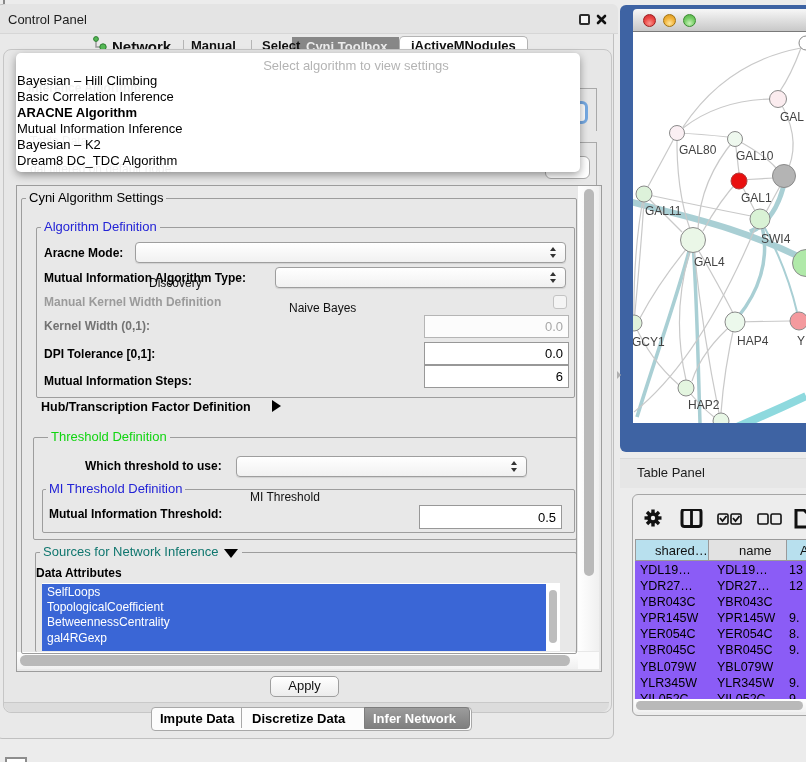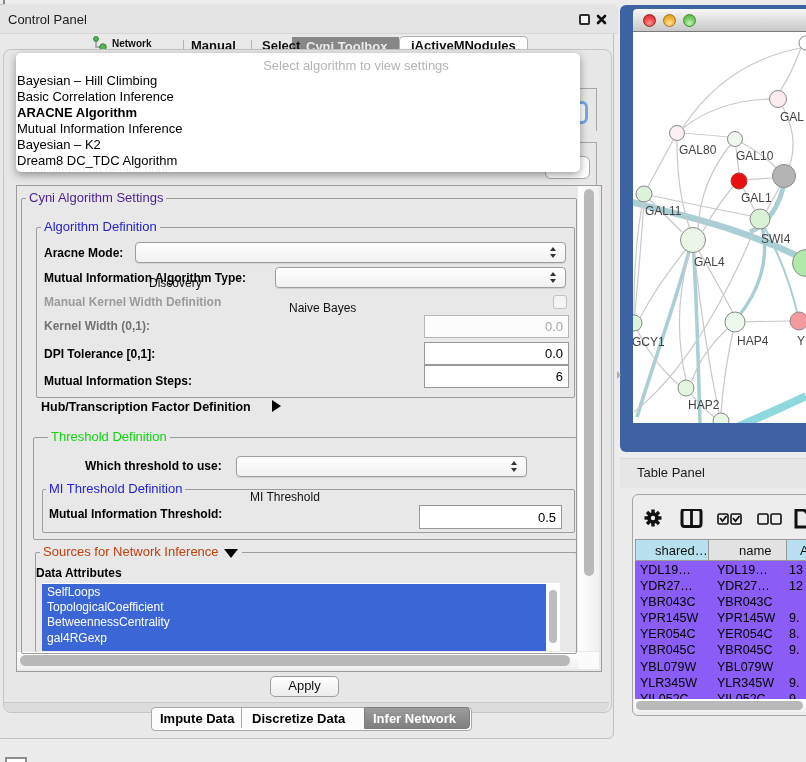--- a/index.html
+++ b/index.html
@@ -36,21 +36,21 @@
   <path d="M2 2 L9 9 M9 2 L2 9" stroke="#111" stroke-width="2.6" stroke-linecap="round"></path>
 </svg>
 
 <div class="a" style="left:292px;top:37px;width:107px;height:20px;background:#878787;"></div>
 <div class="a" style="left:399px;top:36px;width:127px;height:22px;background:#fff;border:1px solid #b4b4b4;border-bottom:none;border-radius:5px 5px 0 0;"></div>
 <svg class="a" style="left:93px;top:36px" width="16" height="15" viewBox="0 0 16 15">
   <path d="M3 4 L3 11 L8 11" stroke="#9a9a9a" stroke-width="1.5" fill="none"></path>
   <circle cx="3" cy="3" r="2.4" fill="#55b955" stroke="#2e7d32" stroke-width="1"></circle>
   <circle cx="10" cy="11" r="3.2" fill="#55b955" stroke="#2e7d32" stroke-width="1"></circle>
 </svg>
-<div class="lb" style="left:112px;top:38px;font-size:10px;color:#111;">Network</div>
+<div class="lb" style="left:112px;top:38px;font-size:15px;color:#111;">Network</div>
 <div class="lb" style="left:191px;top:38px;font-size:13px;color:#111;">Manual</div>
 <div class="lb" style="left:262px;top:38px;font-size:13px;color:#111;">Select</div>
 <div class="lb" style="left:306px;top:39px;font-size:13px;color:#ececec;">Cyni Toolbox</div>
 <div class="lb" style="left:411px;top:38px;font-size:13px;color:#111;">jActiveMNodules</div>
 <div class="a" style="left:183px;top:40px;width:1px;height:14px;background:#b5b5b5;"></div>
 <div class="a" style="left:251px;top:40px;width:1px;height:14px;background:#b5b5b5;"></div>
 
 <div class="a" style="left:3px;top:49px;width:607px;height:662px;background:#e7e7e7;
      border:1px solid #c6c6c6;border-radius:8px;"></div>
 <div class="a" style="left:4px;top:702px;width:605px;height:9px;background:#dcdcdc;border-radius:0 0 8px 8px;border-top:1px solid #c9c9c9;"></div>
@@ -63,21 +63,21 @@
 <div class="a" style="left:16px;top:185px;width:584px;height:485px;background:#e8e8e8;border:1px solid #9c9c9c;"></div>
 
 <div class="a" style="left:578px;top:186px;width:21px;height:465px;background:linear-gradient(90deg,#ffffff,#f0f0f0);"></div>
 <div class="a" style="left:584px;top:189px;width:10px;height:387px;background:#b9b9b9;border-radius:5px;"></div>
 
 <div class="a" style="left:17px;top:652px;width:561px;height:17px;background:linear-gradient(#ffffff,#f0f0f0);"></div>
 <div class="a" style="left:20px;top:655px;width:550px;height:11px;background:#b9b9b9;border-radius:6px;"></div>
 <div class="a" style="left:578px;top:652px;width:21px;height:17px;background:#fbfbfb;"></div>
 
 <div class="grp" style="left:21px;top:198px;width:554px;height:454px;"></div>
-<div class="gt" style="left:26px;top:190px;color:#4c1d95;">Cyni Algorithm Settings</div>
+<div class="gt" style="left:26px;top:190px;color:#000000;">Cyni Algorithm Settings</div>
 
 <div class="grp" style="left:36px;top:227px;width:537px;height:169px;"></div>
 <div class="gt" style="left:41px;top:219px;color:#2323d6;">Algorithm Definition</div>
 
 <div class="lb" style="left:44px;top:246px;">Aracne Mode:</div>
 <div class="cmb" style="left:135px;top:242px;width:429px;height:19px;">
   <span class="t">Discovery</span>
     <span class="ar" style="top:3px;">
       <i class="u"></i>
       <i class="d"></i>
@@ -121,21 +121,21 @@
 </div>
 
 <div class="grp" style="left:42px;top:489px;width:531px;height:42px;"></div>
 <div class="gt" style="left:46px;top:481px;color:#2323d6;">MI Threshold Definition</div>
 <div class="lb" style="left:49px;top:507px;">Mutual Information Threshold:</div>
 <div class="fld" style="left:419px;top:505px;width:141px;height:22px;">
     <span>0.5</span>
   </div>
 
 <div class="grp" style="left:35px;top:552px;width:540px;height:99px;border-bottom:none;"></div>
-<div class="gt" style="left:40px;top:544px;color:#c2410c;">Sources for Network Inference</div>
+<div class="gt" style="left:40px;top:544px;color:#0f766e;">Sources for Network Inference</div>
 <div class="a" style="left:218px;top:551px;width:24px;height:3px;background:#e8e8e8;"></div>
 <div class="a" style="left:224px;top:549px;width:0;height:0;border-left:7px solid transparent;border-right:7px solid transparent;border-top:9px solid #000;"></div>
 <div class="lb" style="left:36px;top:566px;">Data Attributes</div>
 
 <div class="a" style="left:42px;top:583px;width:518px;height:68px;background:#fff;"></div>
 <div class="a" style="left:42px;top:584px;width:504px;height:67px;background:#3a66d6;"></div>
 <div class="a" style="left:47px;top:585px;font-size:12px;color:#fff;line-height:15.2px;">SelfLoops<br>TopologicalCoefficient<br>BetweennessCentrality<br>gal4RGexp</div>
 <div class="a" style="left:549px;top:590px;width:8px;height:53px;background:#bdbdbd;border-radius:4px;"></div>
 
 <div class="a" style="left:270px;top:676px;width:67px;height:19px;background:linear-gradient(#ffffff,#ececec);

